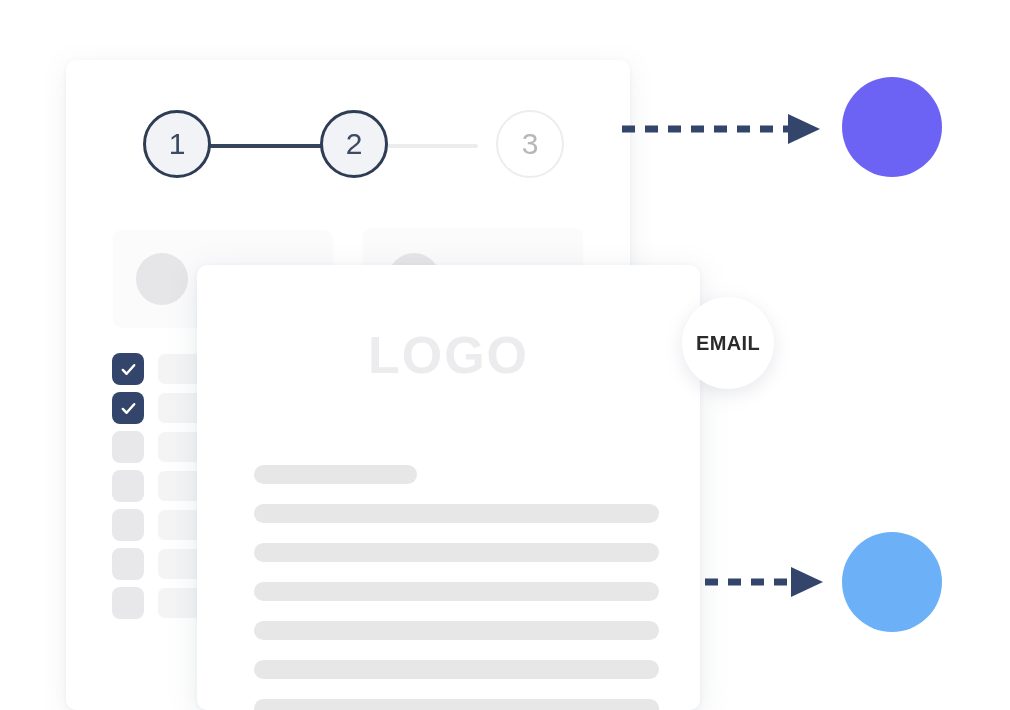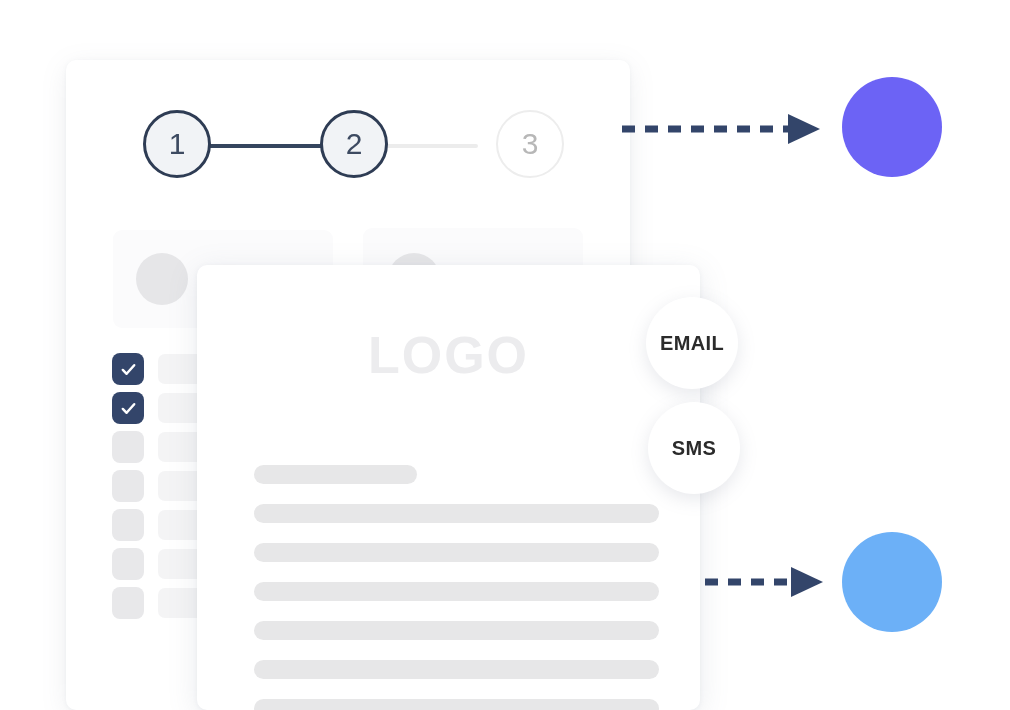--- a/index.html
+++ b/index.html
@@ -177,21 +177,21 @@
     background: #ffffff;
     box-shadow: 0 5px 18px rgba(120,130,150,0.18);
     display: flex;
     align-items: center;
     justify-content: center;
     font-size: 20px;
     font-weight: 700;
     color: #2b2b2b;
     letter-spacing: 0.4px;
   }
-  #badge-email { left: 646px; top: 297px; align-items: center; }
+  #badge-email { left: 682px; top: 297px; align-items: center; }
   #badge-sms   { left: 648px; top: 402px; }
 
   
   .dest-circle {
     position: absolute;
     width: 100px;
     height: 100px;
     border-radius: 50%;
   }
   #circle-purple { left: 842px; top: 77px; background: #6c63f5; }
@@ -280,23 +280,20 @@
     <div class="sk-line"></div>
     <div class="sk-line"></div>
     <div class="sk-line"></div>
     <div class="sk-line"></div>
     <div class="sk-line"></div>
     <div class="sk-line"></div>
   </div>
 
   <div class="badge" id="badge-email">
     <span>EMAIL</span>
-  </div>
-  <div class="badge" id="badge-sms">
-    <span>SMS</span>
   </div>
 
   <svg class="arrow" id="arrow-top" width="205" height="34" viewBox="0 0 205 34">
     <line x1="2" y1="17" x2="172" y2="17" stroke="#33456a" stroke-width="7" stroke-dasharray="13 10"></line>
     <path d="M168 2 L200 17 L168 32 Z" fill="#33456a"></path>
   </svg>
   <svg class="arrow" id="arrow-bottom" width="125" height="34" viewBox="0 0 125 34">
     <line x1="2" y1="17" x2="92" y2="17" stroke="#33456a" stroke-width="7" stroke-dasharray="13 10"></line>
     <path d="M88 2 L120 17 L88 32 Z" fill="#33456a"></path>
   </svg>

